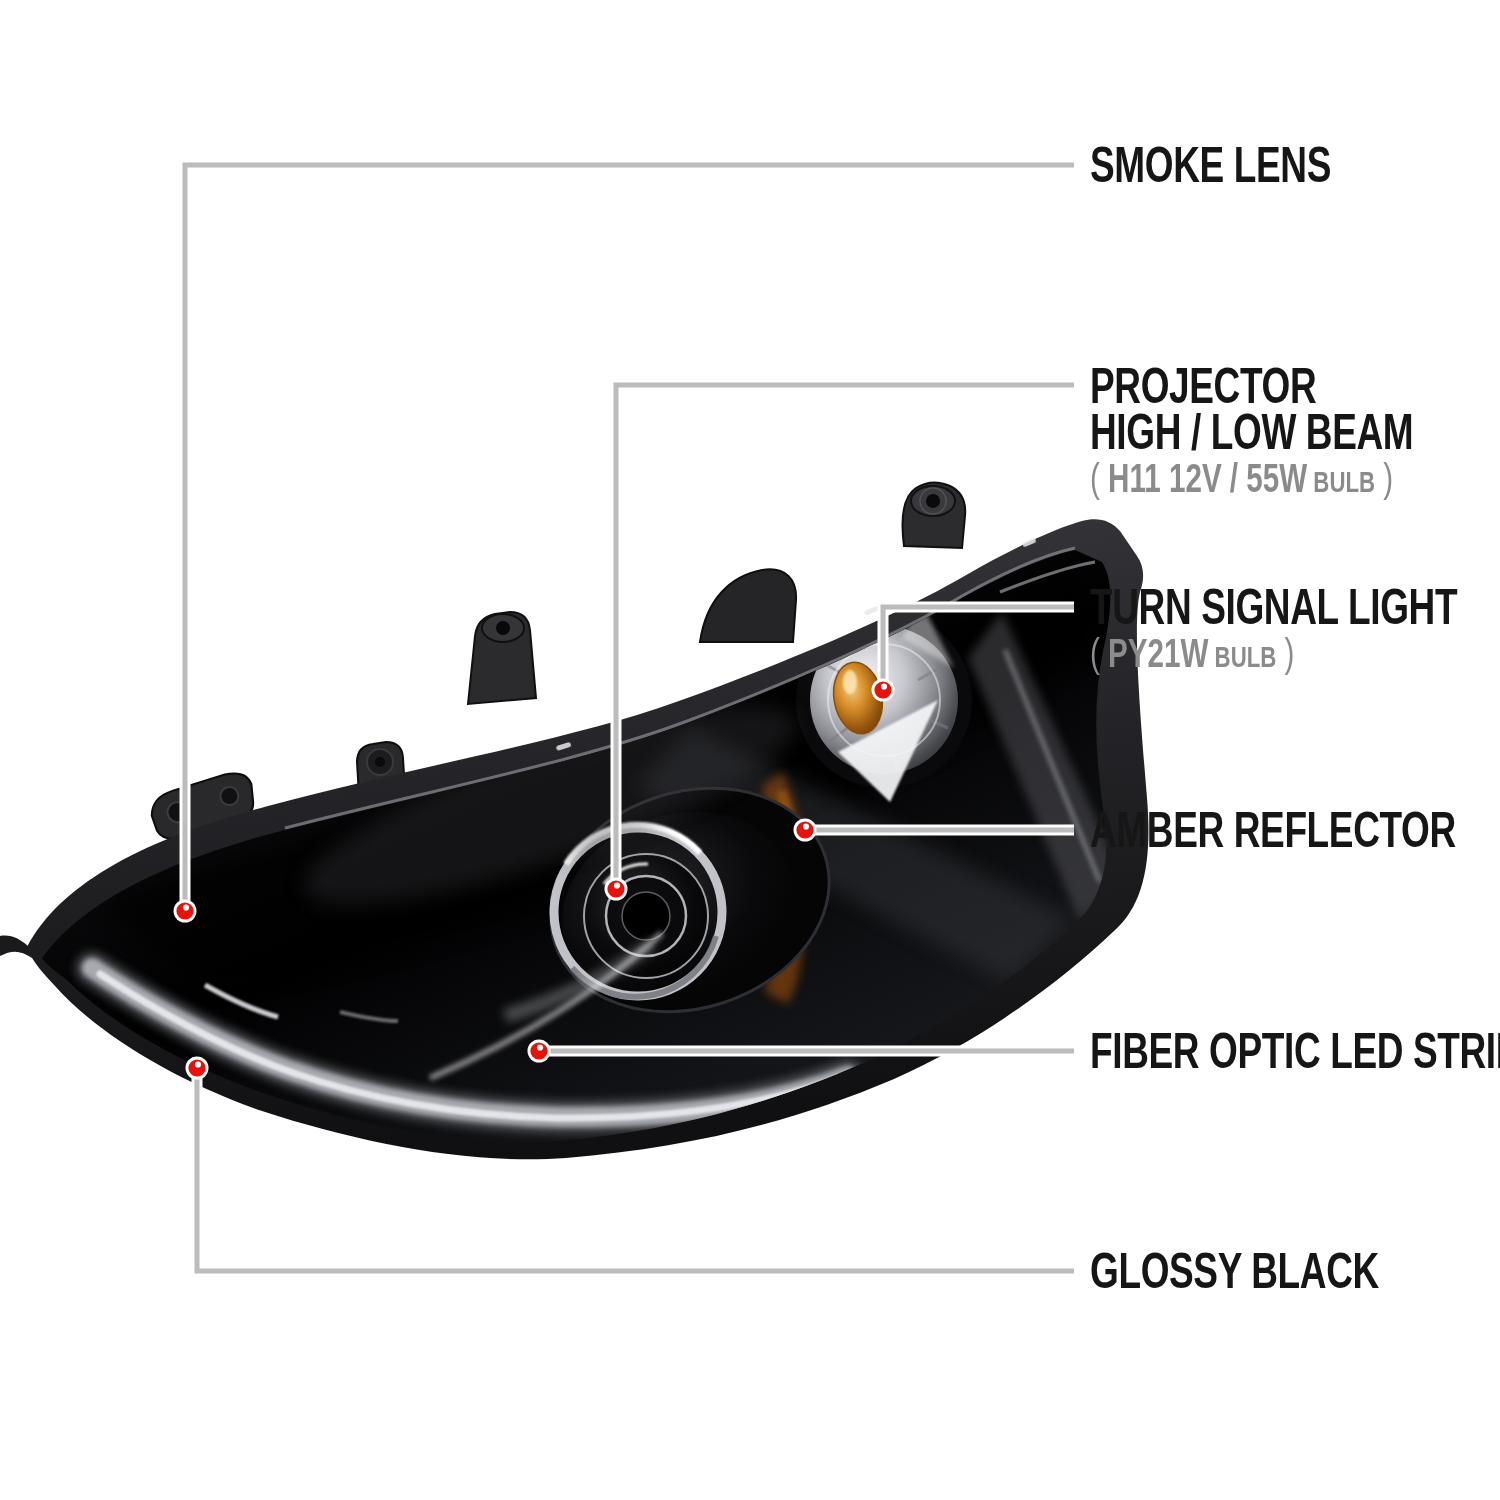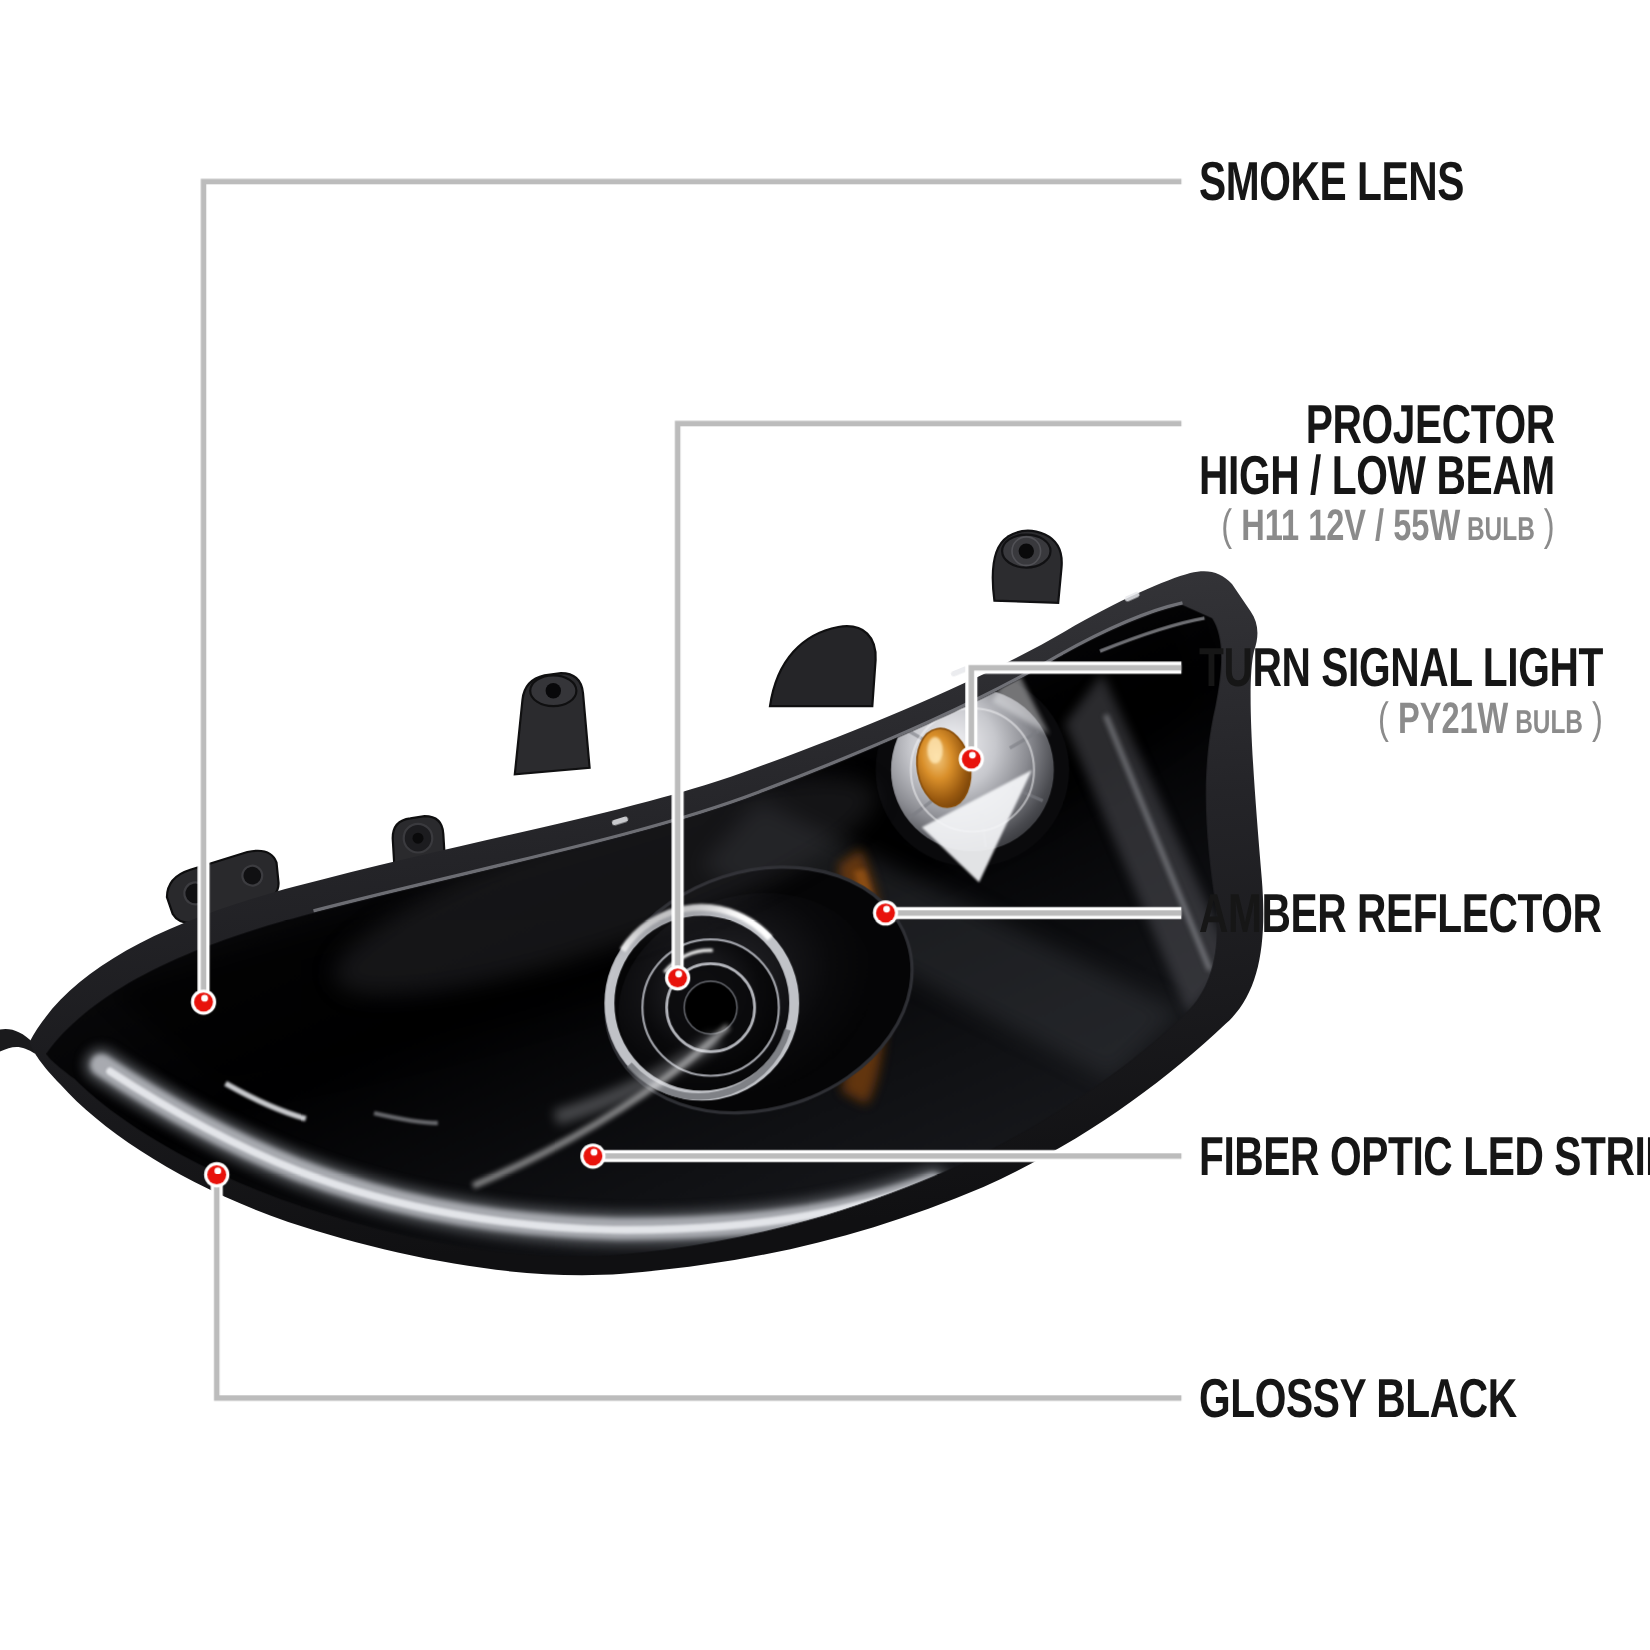--- a/index.html
+++ b/index.html
@@ -1,18 +1,18 @@
 <!DOCTYPE html>
 <html><head>
 <meta charset="utf-8">
 <style>
   html,body{margin:0;padding:0;background:#ffffff;}
   .stage{
     position:relative;width:1500px;height:1500px;background:#ffffff;
-    font-family:"Liberation Sans",sans-serif;overflow:hidden;text-align:right;
+    font-family:"Liberation Sans",sans-serif;overflow:hidden;
   }
   .art{position:absolute;left:0;top:0;width:1500px;height:1500px;}
   .callout-label{
     position:absolute;left:1090px;white-space:nowrap;
     color:#161616;font-weight:bold;
     transform:scaleX(0.74);transform-origin:left top;
   }
   .callout-label .main{font-size:50px;line-height:46px;letter-spacing:-0.5px;}
   .callout-label .sub{font-size:40px;line-height:46px;color:#8b8b8b;letter-spacing:0;}
   .callout-label .sub .paren{font-weight:400;}

